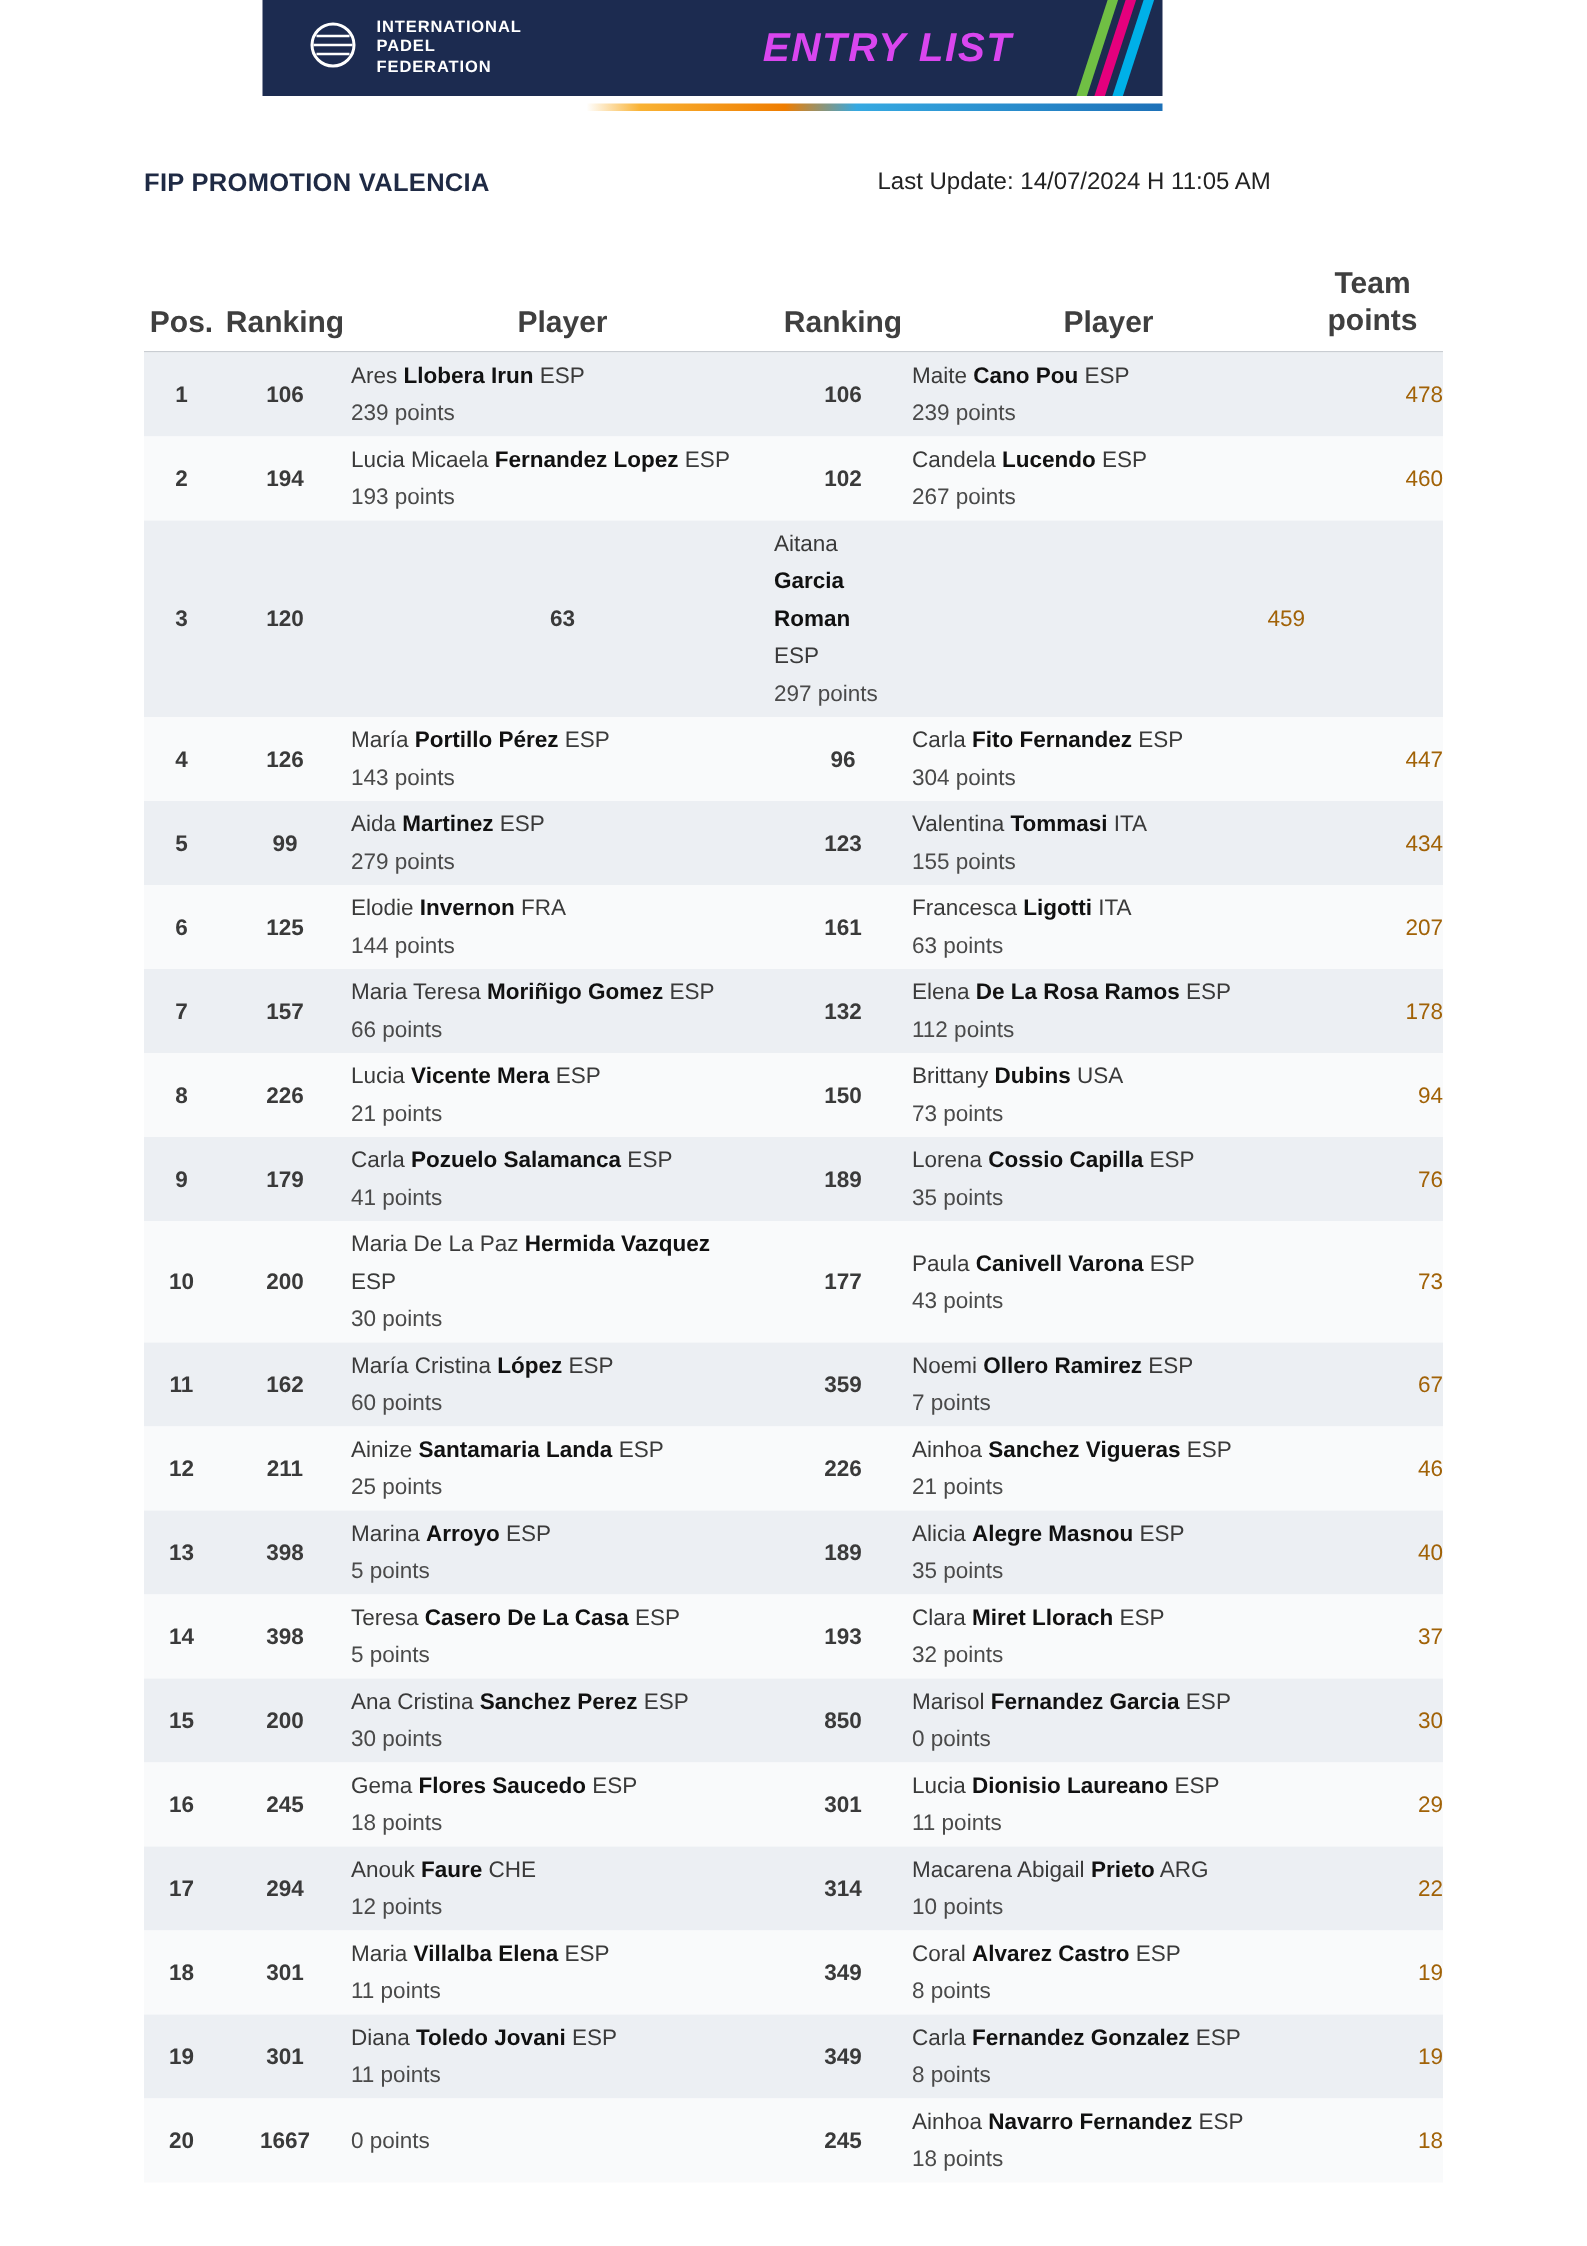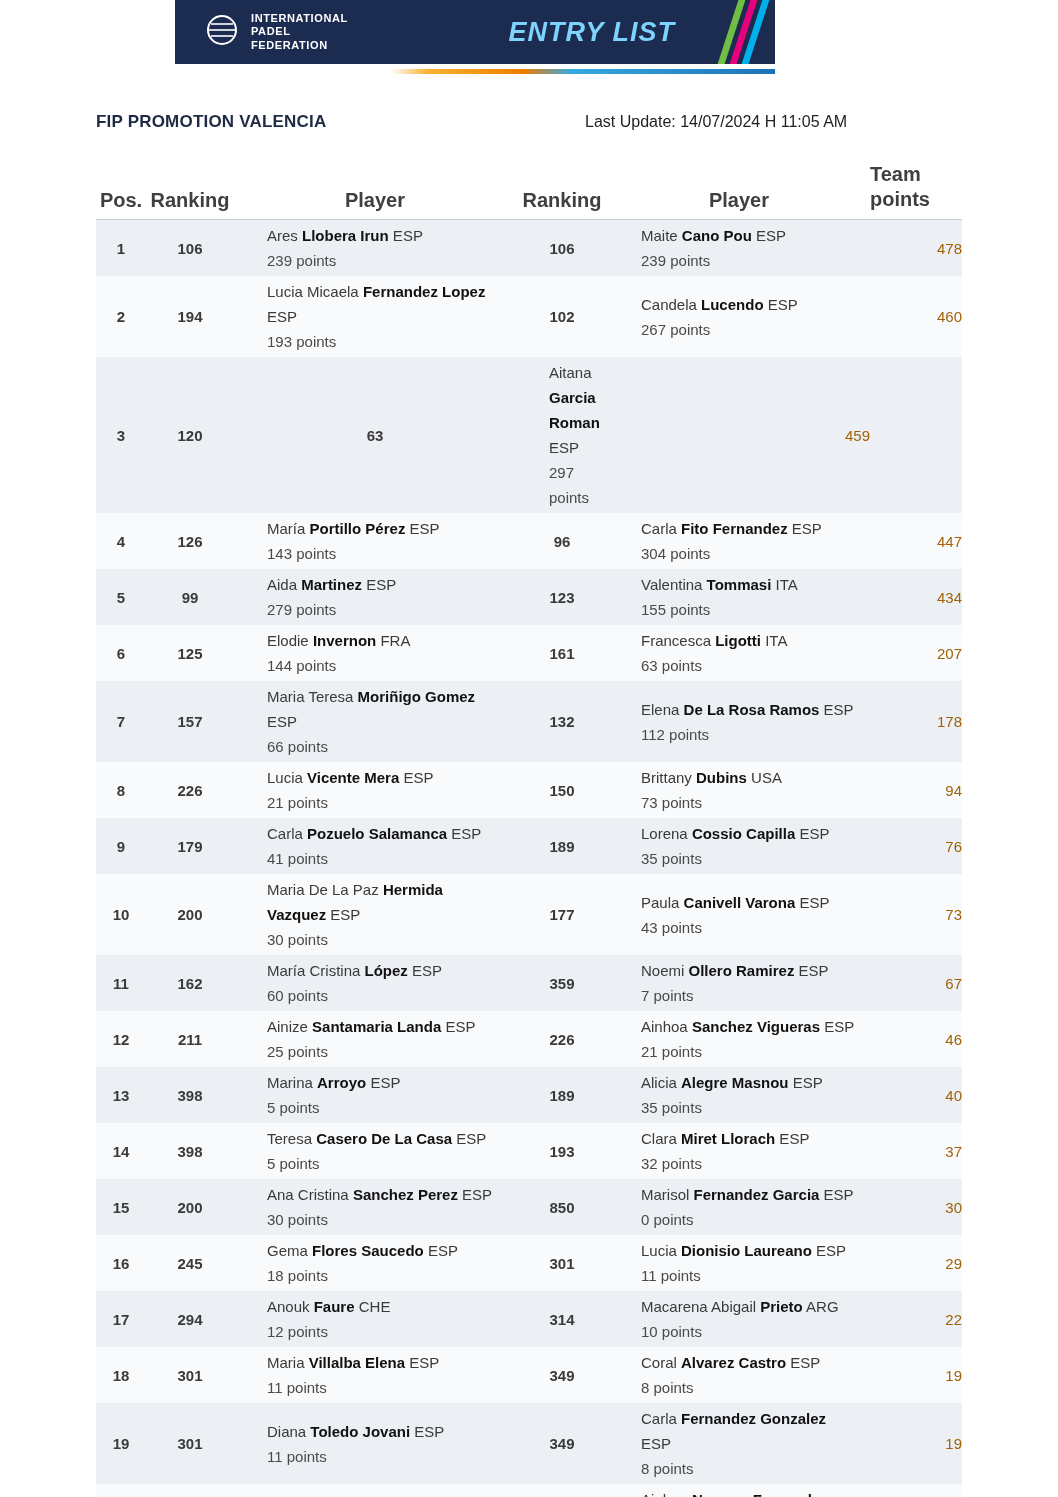--- a/index.html
+++ b/index.html
@@ -34,21 +34,21 @@
     font-weight: bold;
     font-size: 11px;
     line-height: 1.2;
     letter-spacing: 0.6px;
   }
   .entry-list {
     position: absolute;
     right: 100px;
     top: 50%;
     transform: translateY(-50%);
-    color: #7dd3fc;
+    color: #d946ef;
     font-style: italic;
     font-weight: bold;
     font-size: 27px;
     letter-spacing: 1px;
     white-space: nowrap;
   }
   .slashes {
     position: absolute;
     right: 16px;
     top: -6px;
@@ -97,27 +97,27 @@
   }
   .thead {
     align-items: end;
     border-bottom: 1px solid #c9cdd2;
     padding-bottom: 7px;
     font-weight: bold;
     font-size: 20px;
     color: #3f3f3f;
   }
   .th { text-align: center; }
-  .th.team-h { text-align: left; padding-right: 2px; line-height: 1.25; }
+  .th.team-h { text-align: center; padding-right: 2px; line-height: 1.25; margin-top: 15px; }
   .trow { align-items: center; min-height: 52px; }
   .trow.odd  { background: #eceff3; }
   .trow.even { background: #f9fafb; }
   .cell { font-size: 15px; }
   .cell.num { text-align: center; font-weight: bold; color: #3a3a3a; }
-  .cell.player { padding: 3px 12px 3px 0; margin-left: 33px; }
+  .cell.player { padding: 3px 12px 3px 0; }
   .pname { line-height: 25px; color: #3a3a3a; }
   .pname b { color: #111111; }
   .ppoints { line-height: 25px; color: #4a4a4a; }
   .cell.team { text-align: right; font-weight: normal; color: #a16207; }
 </style>
 </head>
 <body>
 
 <div class="page">
 

